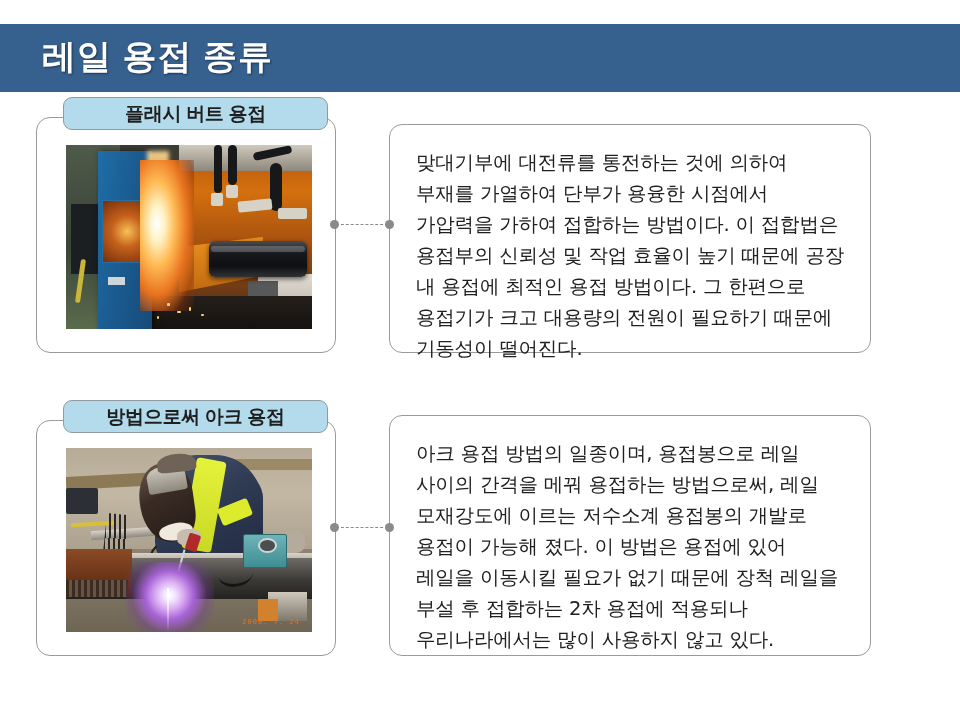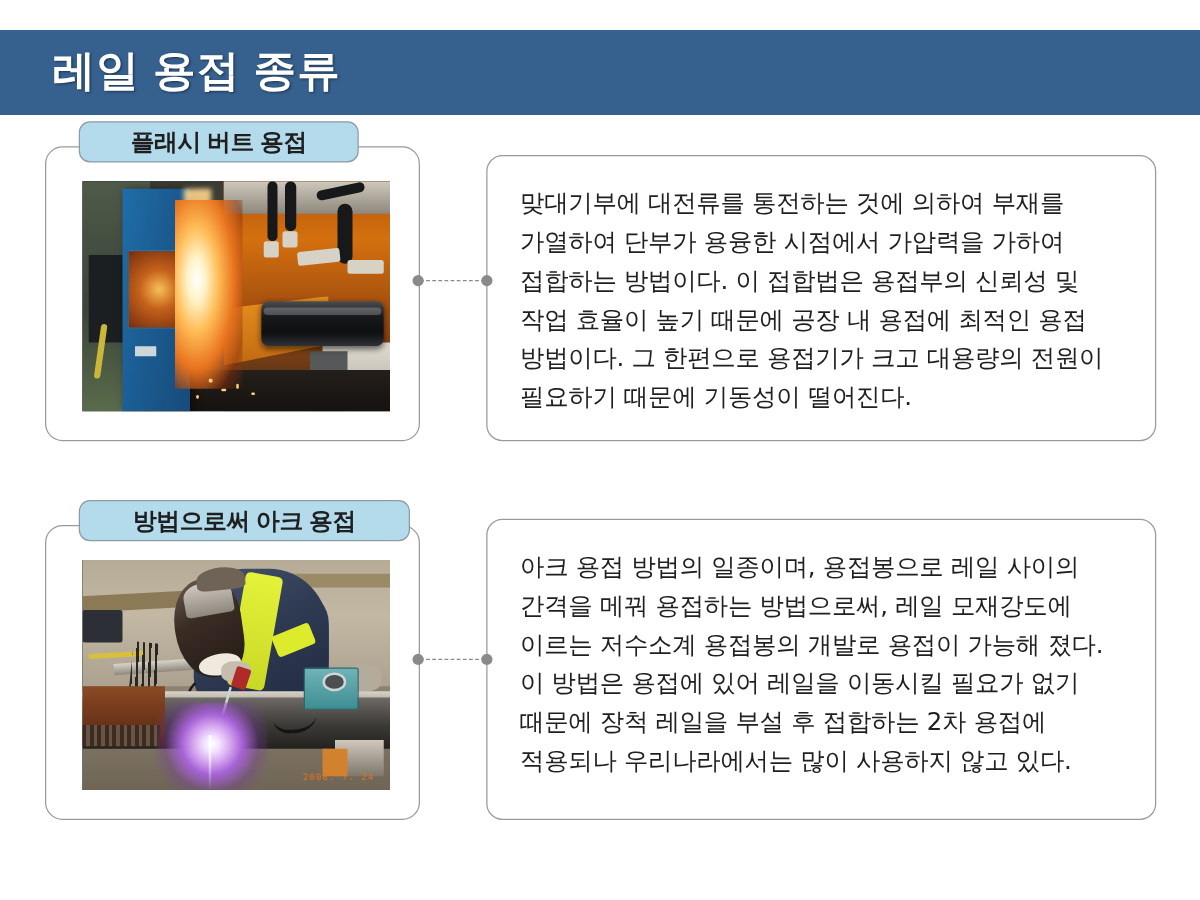--- a/index.html
+++ b/index.html
@@ -81,21 +81,21 @@
     padding: 0 14px;
     z-index: 4;
   }
   .label-chip-text {
     font-size: 19px;
     font-weight: bold;
     color: #1f1f1f;
     white-space: nowrap;
     letter-spacing: -0.3px;
   }
-  #chip-1 { left: 63px; width: 224px; }
+  #chip-1 { left: 63px; width: 265px; }
   #chip-2 { left: 63px; width: 265px; }
 
   
   .connector {
     position: absolute;
     top: 123px;
     left: 330px;
     width: 64px;
     height: 9px;
     z-index: 3;
@@ -116,21 +116,21 @@
     border-radius: 50%;
     background: #8a8a8a;
   }
   .conn-dot.left  { left: 0px; }
   .conn-dot.right { left: 55px; }
 
   
   .text-box {
     position: absolute;
     left: 389px;
-    width: 536px;
+    width: 482px;
     border: 1.6px solid #9a9a9a;
     border-radius: 13px;
     background: #ffffff;
     box-sizing: border-box;
   }
   #text-box-1 { top: 27px; height: 229px; }
   #text-box-2 { top: 15px; height: 241px; }
   .text-body {
     padding: 22px 22px 0 26px;
     font-size: 19.5px;

